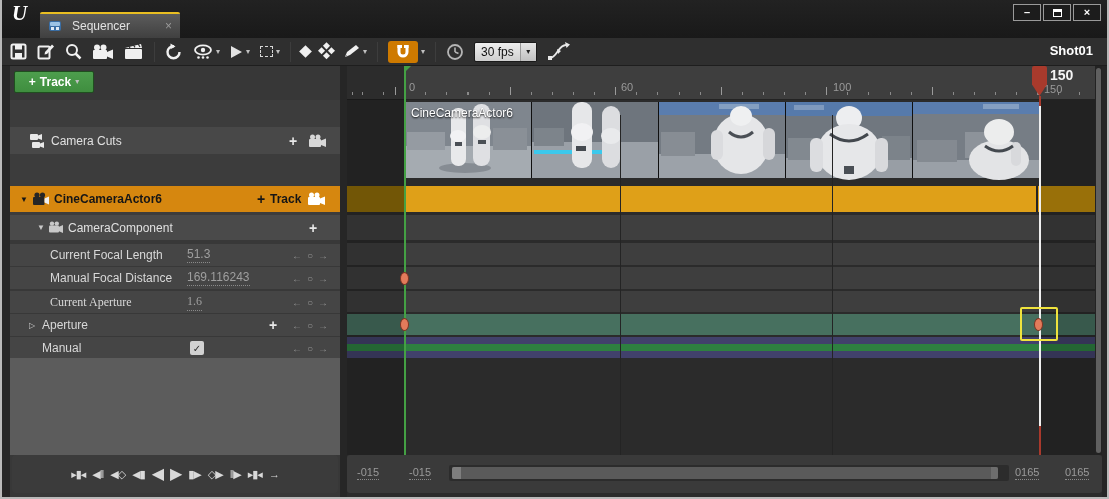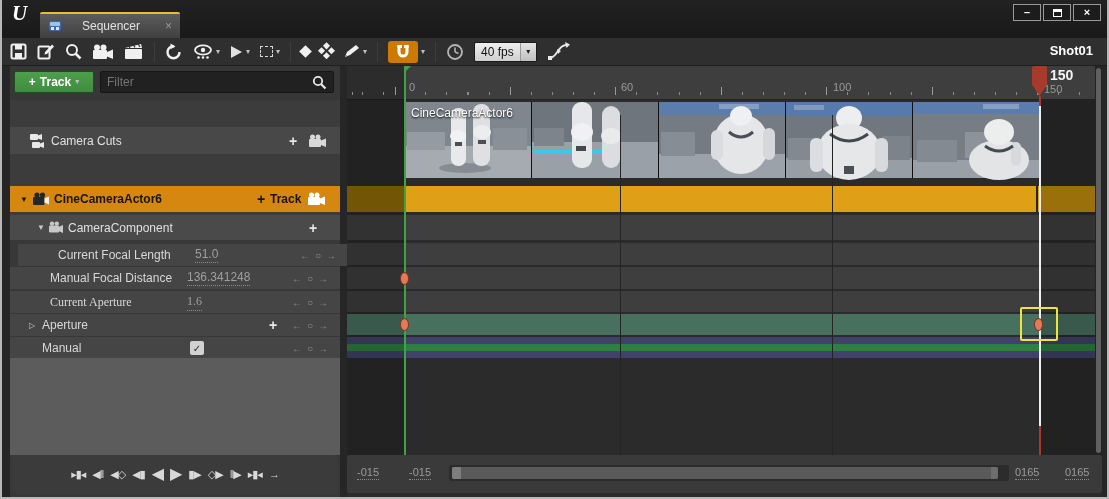--- a/index.html
+++ b/index.html
@@ -13,21 +13,21 @@
   
   .titlebar{position:absolute;left:0;top:0;width:100%;height:38px;background:linear-gradient(#222,#191919);}
   .ue-logo{position:absolute;left:10px;top:1px;font-family:"Liberation Serif","DejaVu Serif",serif;
     font-style:italic;font-weight:bold;font-size:21px;color:#fff;}
   .win-buttons{position:absolute;right:6px;top:4px;display:flex;gap:2px;}
   .win-btn{width:28px;height:17px;background:#1c1c1c;border:1px solid #9a9a9a;color:#fff;
     display:flex;align-items:center;justify-content:center;font-size:11px;font-weight:bold;line-height:1;}
   .glyph-box{display:inline-block;width:9px;height:8px;border:1px solid #fff;border-top-width:3px;}
   .tab{position:absolute;left:38px;top:12px;width:140px;height:26px;
     background:linear-gradient(#5c5c5c,#404040);border-top:2px solid var(--tab-yellow);
-    border-radius:2px 2px 0 0;display:flex;align-items:center;padding:0 8px;gap:20px;}
+    border-radius:2px 2px 0 0;display:flex;align-items:center;padding:0 8px;gap:10px;}
   .tab-title{color:#e2e2e2;font-size:12px;flex:1;}
   .tab-close{color:#9a9a9a;font-size:12px;}
   
   .toolbar{position:absolute;left:0;top:38px;width:100%;height:28px;background:#2f2f2f;
     border-bottom:1px solid #1e1e1e;display:flex;align-items:center;padding:0 8px;gap:10px;}
   .tb-btn{display:flex;align-items:center;gap:3px;color:#e8e8e8;}
   .tb-sep{width:1px;height:20px;background:#1f1f1f;border-right:1px solid #3d3d3d;}
   .caret{font-size:8px;color:#c0c0c0;line-height:1;}
   .magnet-btn{width:30px;height:22px;background:var(--magnet-orange);border-radius:3px;
     display:flex;align-items:center;justify-content:center;}
@@ -240,47 +240,40 @@
     </span>
     <span class="tb-sep"></span>
     <span class="tb-btn">
       <svg width="18" height="18" viewBox="0 0 18 18">
         <circle cx="9" cy="9" r="7" fill="none" stroke="#b5b5b5" stroke-width="1.8"></circle>
         <line x1="9" y1="9" x2="9" y2="4.5" stroke="#b5b5b5" stroke-width="1.6"></line>
         <line x1="9" y1="9" x2="12.5" y2="10.5" stroke="#b5b5b5" stroke-width="1.6"></line>
       </svg>
     </span>
     <span class="fps-combo">
-      <span class="fps-text">40 fps</span>
+      <span class="fps-text">30 fps</span>
       <span class="fps-caret">▾</span>
     </span>
     <span class="tb-btn">
       <svg width="24" height="19" viewBox="0 0 24 19">
         <path d="M3 16 C10 16 11 3 19 3" fill="none" stroke="#e8e8e8" stroke-width="1.8"></path>
         <rect x="1" y="14" width="4" height="4" fill="#e8e8e8"></rect>
         <polygon points="18,0 23,2.5 19.5,6" fill="#e8e8e8"></polygon>
         <polygon points="10,7 14,9 11,12" fill="#e8e8e8"></polygon>
       </svg>
     </span>
   </div>
   <div class="shot-label">Shot01</div>
 
   <div class="left-panel">
     <div class="panel-header">
       <div class="add-track-btn">
         <span>+</span>
         <span>Track</span>
         <span class="caret">▾</span>
-      </div>
-      <div class="filter-box">
-        <input placeholder="Filter" style="">
-        <svg width="15" height="15" viewBox="0 0 15 15" style="margin-right:6px">
-          <circle cx="6" cy="6" r="4.2" fill="none" stroke="#e8e8e8" stroke-width="1.8"></circle>
-          <line x1="9" y1="9" x2="13.5" y2="13.5" stroke="#e8e8e8" stroke-width="2.2"></line>
-        </svg>
       </div>
     </div>
 
     <div class="camcuts-block">
       <div class="row camcuts-row" style="left:0;top:27px;">
         <svg width="17" height="16" viewBox="0 0 17 16" style="position:absolute;left:19px;">
           <rect x="1" y="1" width="8" height="6" rx="1" fill="#e8e8e8"></rect>
             <polygon points="9,2.5 13,1 13,7 9,5.5" fill="#e8e8e8"></polygon>
           <rect x="3" y="9" width="8" height="6" rx="1" fill="#e8e8e8"></rect>
             <polygon points="11,10.5 15,9 15,15 11,13.5" fill="#e8e8e8"></polygon>
@@ -320,32 +313,32 @@
       <svg width="16" height="13" viewBox="0 0 16 13" style="position:absolute;left:38px;">
         <circle cx="4" cy="2.6" r="2.2" fill="#c8c8c8"></circle>
           <circle cx="8.8" cy="2.6" r="2.2" fill="#c8c8c8"></circle>
         <rect x="1" y="4.5" width="10" height="7" rx="1" fill="#c8c8c8"></rect>
           <polygon points="11,5.8 15,4 15,12 11,10.2" fill="#c8c8c8"></polygon>
       </svg>
       <span style="position:absolute;left:58px;color:#e0e0e0;">CameraComponent</span>
       <span class="row-plus" style="left:299px;">+</span>
     </div>
 
-    <div class="row prop-row" style="top:178px;margin-left:8px;">
+    <div class="row prop-row" style="top:178px;">
       <span class="prop-label">Current Focal Length</span>
-      <span class="prop-value">51.0</span>
+      <span class="prop-value">51.3</span>
       <span class="keynav">
         <span>←</span>
         <span>○</span>
         <span>→</span>
       </span>
     </div>
     <div class="row prop-row" style="top:201px;">
       <span class="prop-label">Manual Focal Distance</span>
-      <span class="prop-value">136.341248</span>
+      <span class="prop-value">169.116243</span>
       <span class="keynav">
         <span>←</span>
         <span>○</span>
         <span>→</span>
       </span>
     </div>
     <div class="row prop-row" style="top:225px;font-family:Liberation Serif, serif;">
       <span class="prop-label">Current Aperture</span>
       <span class="prop-value">1.6</span>
       <span class="keynav">

